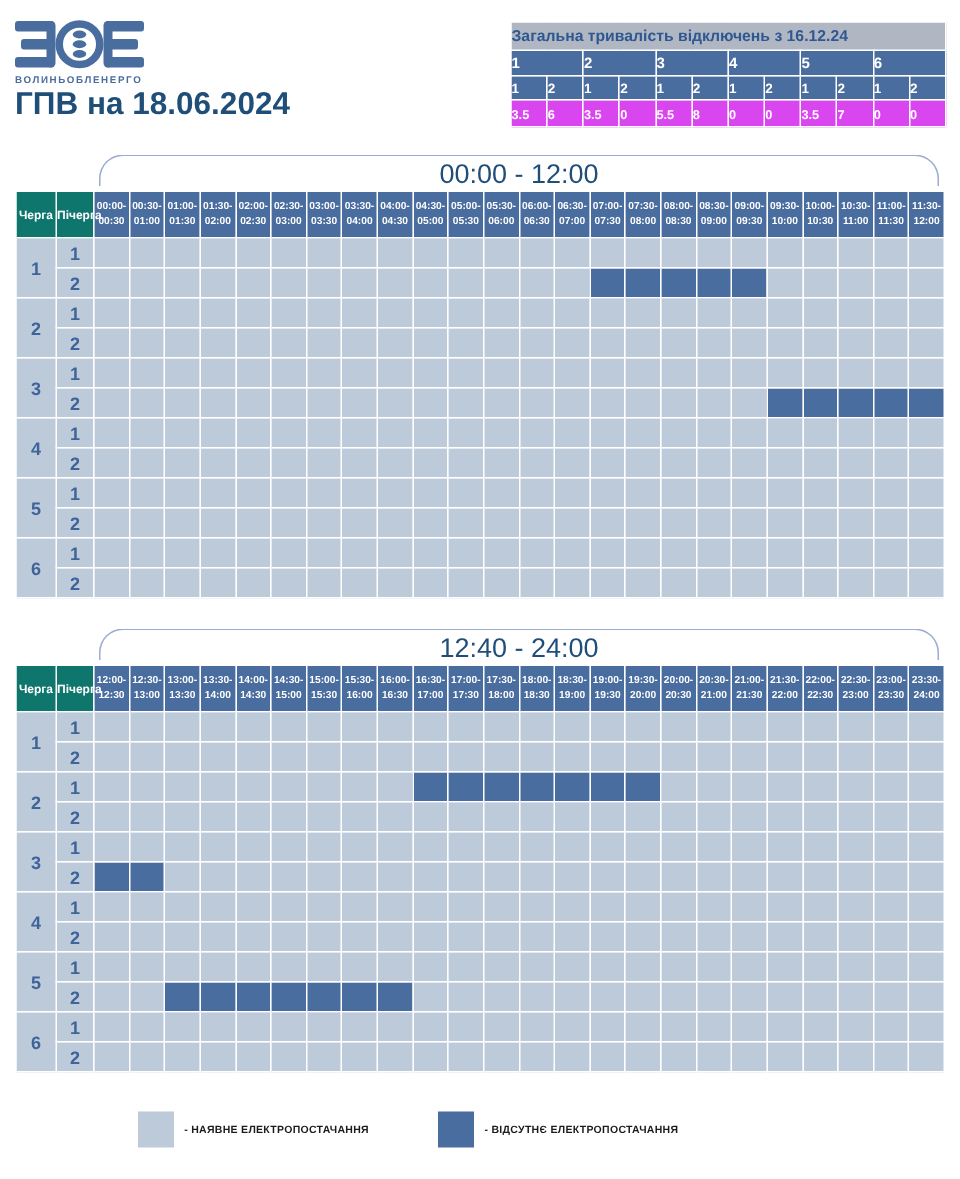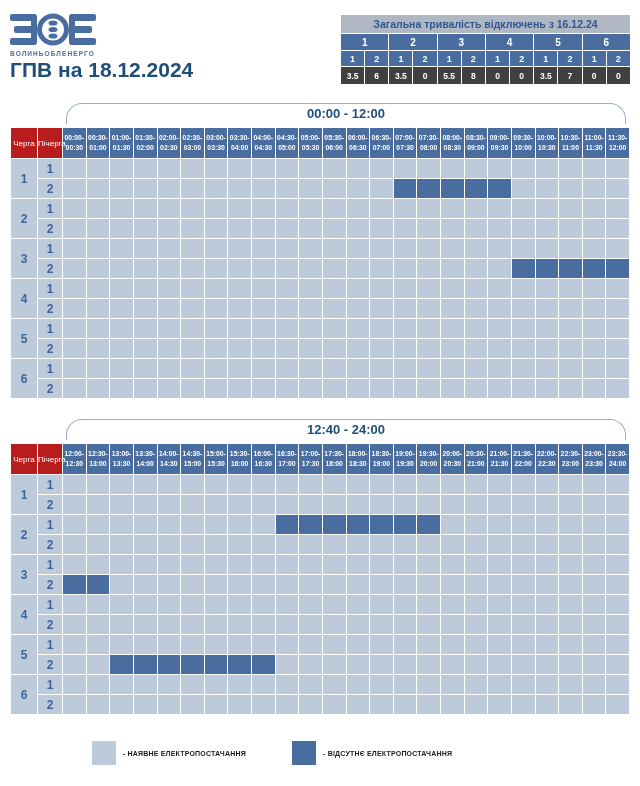--- a/index.html
+++ b/index.html
@@ -10,41 +10,41 @@
   .top { position:relative; height:103px; }
   .logo { position:absolute; left:10px; top:12px; width:96px; }
   .logo svg { display:block; }
   .brand { font-size:6.5px; font-weight:bold; color:#4a6d9f;
            letter-spacing:1.1px; margin-top:2px; white-space:nowrap; }
   .page-title { position:absolute; left:10px; top:58px; margin:0;
                 font-size:21px; font-weight:bold; color:#1f4e79; }
 
   table.summary { position:absolute; right:9px; top:14px; width:291px;
                   border-collapse:collapse; table-layout:fixed; }
-  .summary td { border:1px solid #fff; text-align:center; padding:0; }
+  .summary td { border:1px solid #fff; padding:0; }
   .st-title { background:#b0b7c2; color:#2f5791; font-weight:bold;
               font-size:10.5px; height:18px; }
   .st-q { background:#4a6d9f; color:#fff; font-weight:bold; font-size:10px; height:16px; }
   .st-s { background:#4a6d9f; color:#fff; font-weight:bold; font-size:9px;  height:15px; }
-  .st-v { background:#404040; color:#fff; font-weight:bold; font-size:8.5px; height:17px; }
+  .st-v { background:#d946ef; color:#fff; font-weight:bold; font-size:8.5px; height:17px; }
 
   
   .grid-block { margin:0 10px; }
   .grid-block.second { margin-top:20px; }
   .bracket { height:20px; margin:0 4px 3px 56px; position:relative;
              border:1.5px solid #9aacd2; border-bottom:none;
              border-radius:16px 16px 0 0; }
   .bracket-label { position:absolute; top:2px; left:50%; transform:translateX(-50%);
-                   font-size:13px; font-weight:bold; color:#1f4e79; white-space:nowrap; }
+                   font-size:18px; font-weight:normal; color:#1f4e79; white-space:nowrap; }
 
   table.sched { border-collapse:collapse; table-layout:fixed; width:620px; }
   .sched td { border:1.5px solid #fff; padding:0; text-align:center; }
   .time-h   { background:#4a6d9f; color:#fff; font-size:6.8px; font-weight:bold;
               height:30px; line-height:1.5; }
-  .corner-h { background:#b91c1c; color:#fff; font-size:8px; font-weight:normal; }
+  .corner-h { background:#0f766e; color:#fff; font-size:8px; font-weight:bold; }
   .cell     { background:#bdcada; height:19px; }
   .cell.out { background:#4a6d9f; }
   .queue-cell, .sub-cell { background:#bdcada; color:#3f649a; font-weight:bold;
                            font-size:12px; }
 
   
   .legend { display:flex; justify-content:center; gap:46px; margin-top:26px;
             transform:translateX(-48px); }
   .legend-item { display:flex; align-items:center; gap:7px; }
   .swatch { width:24px; height:24px; }
@@ -111,21 +111,21 @@
           <td class="st-v">0</td>
           <td class="st-v">0</td>
           <td class="st-v">3.5</td>
           <td class="st-v">7</td>
           <td class="st-v">0</td>
           <td class="st-v">0</td>
         </tr>
       </tbody>
   </table>
 
-  <h1 class="page-title">ГПВ на 18.12.2024</h1>
+  <h1 class="page-title">ГПВ на 18.06.2024</h1>
 </div>
 
 <section class="grid-block">
   <div class="bracket">
     <span class="bracket-label">00:00 - 12:00</span>
   </div>
   <table class="sched">
     <colgroup>
         <col style="width:27px">
         <col style="width:25px">

